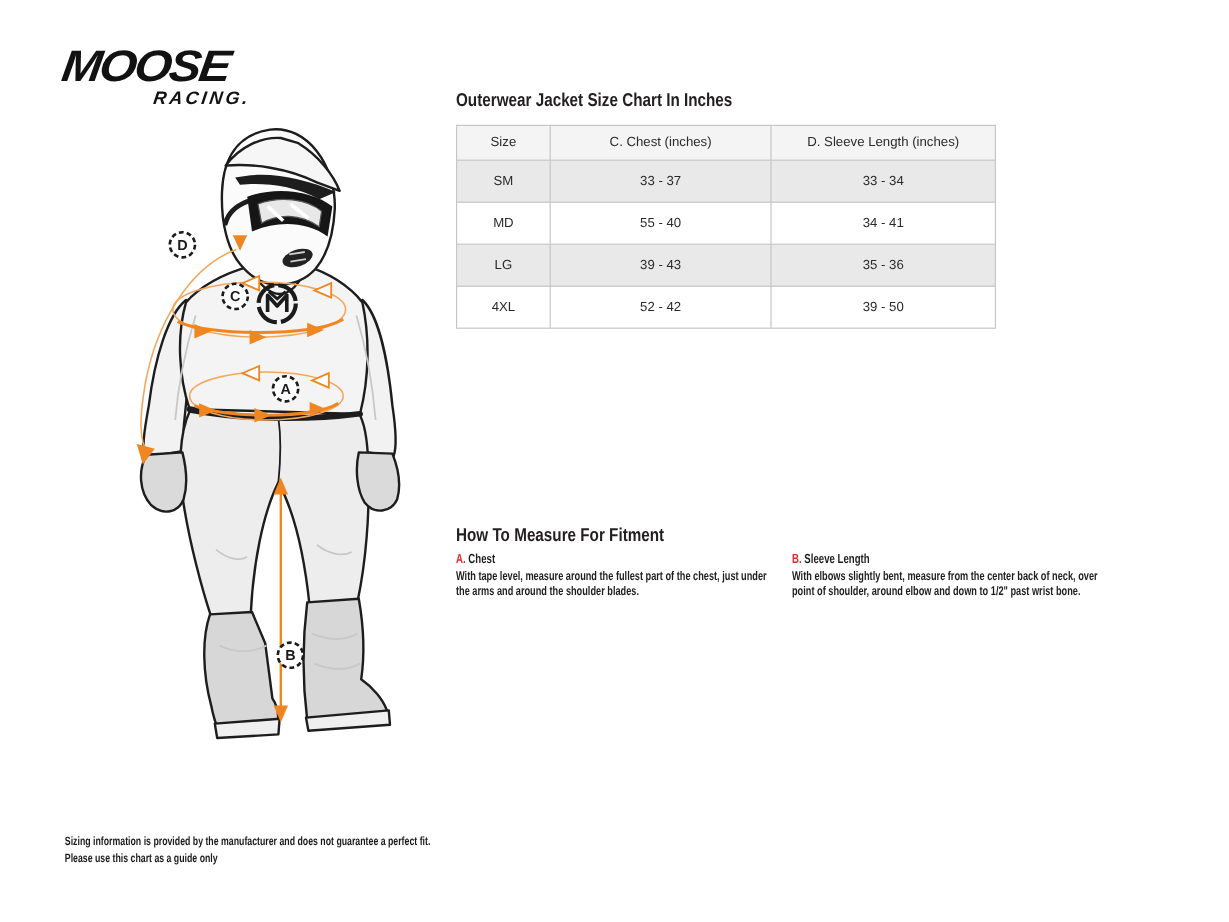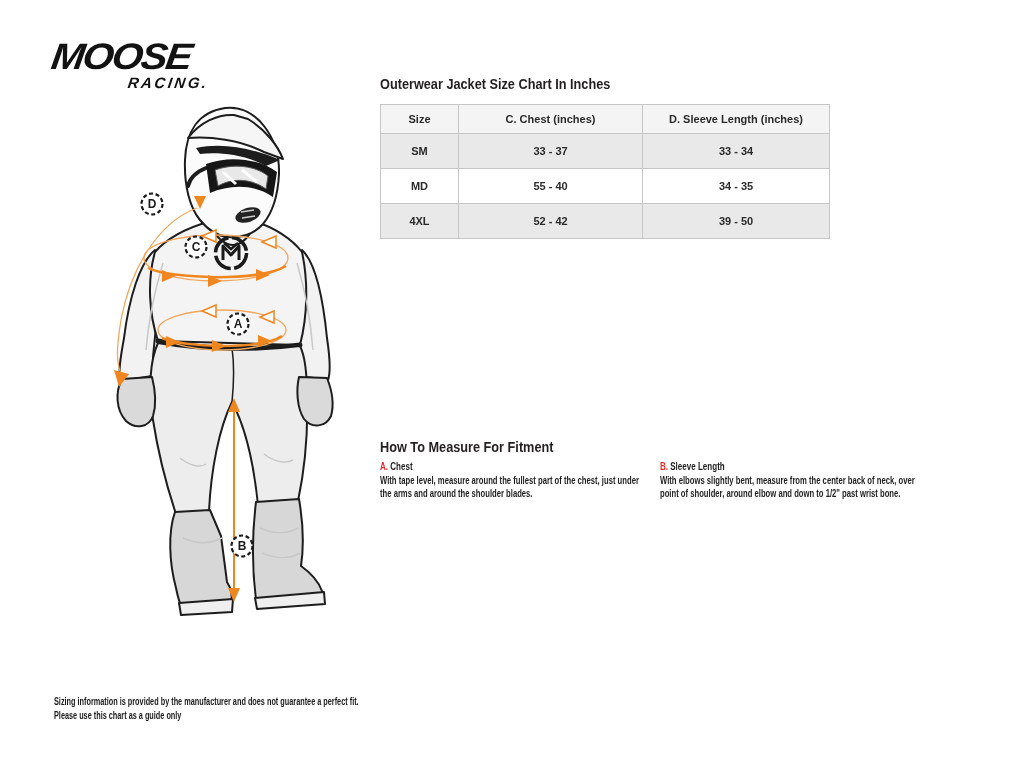--- a/index.html
+++ b/index.html
@@ -15,21 +15,21 @@
 
   
   .chart-title{position:absolute;left:380px;top:75px;font-size:15.5px;font-weight:bold;
         white-space:nowrap;transform:scaleX(.82);transform-origin:0 0}
   .measure-title{position:absolute;left:380px;top:438px;font-size:15.5px;font-weight:bold;
         white-space:nowrap;transform:scaleX(.82);transform-origin:0 0}
 
   
   .size-table{position:absolute;left:380px;top:104px;border-collapse:collapse;
         table-layout:fixed;border:1px solid #b9b9b9}
-  .size-table th,.size-table td{border:1px solid #c6c6c6;font-weight:bold;text-align:center;padding:0;
+  .size-table th,.size-table td{border:1px solid #c6c6c6;font-weight:normal;text-align:center;padding:0;
         font-size:11px;color:#2a2a2a}
   .size-table th{height:28px;background:#f4f4f4}
   .size-table td{height:34px}
   .size-table tbody tr:nth-child(odd){background:#e9e9e9}
   .size-table tbody tr:nth-child(even){background:#ffffff}
 
   
   .measure-col{position:absolute;top:460px;width:360px;transform:scaleX(.73);transform-origin:0 0;
         font-size:10.5px;font-weight:bold;line-height:13px;color:#1e1e1e}
   .measure-a{left:380px}
@@ -159,21 +159,26 @@
     </thead>
     <tbody>
         <tr>
           <td>SM</td>
           <td>33 - 37</td>
           <td>33 - 34</td>
         </tr>
         <tr>
           <td>MD</td>
           <td>55 - 40</td>
-          <td>34 - 35</td>
+          <td>34 - 41</td>
+        </tr>
+        <tr>
+          <td>LG</td>
+          <td>39 - 43</td>
+          <td>35 - 36</td>
         </tr>
         <tr>
           <td>4XL</td>
           <td>52 - 42</td>
           <td>39 - 50</td>
         </tr>
       </tbody>
   </table>
 
   <div class="measure-title">How To Measure For Fitment</div>

